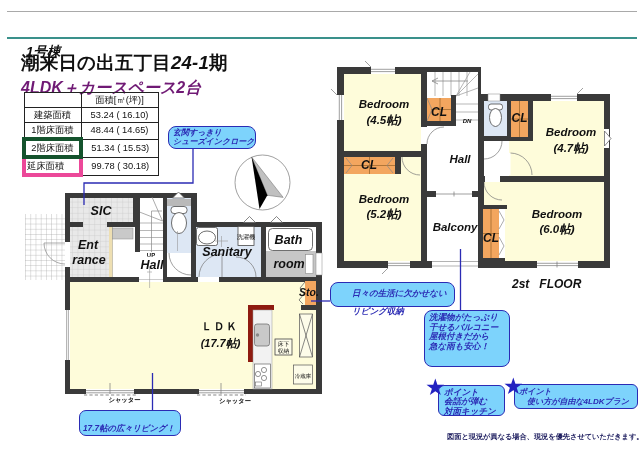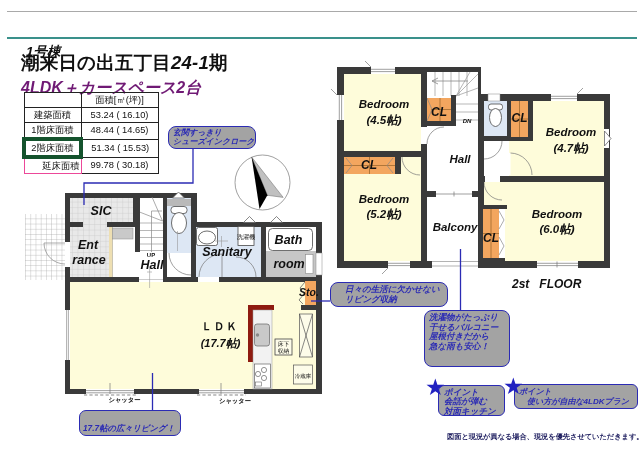--- a/index.html
+++ b/index.html
@@ -1,20 +1,20 @@
 <!DOCTYPE html>
 <html><head>
 <meta charset="utf-8">
 <style>
   html,body{margin:0;padding:0;}
   body{width:640px;height:452px;position:relative;background:#fff;overflow:hidden;
        font-family:"Liberation Sans",sans-serif;}
   .abs{position:absolute;}
   .callout{position:absolute;border:1.2px solid #2b2bb4;border-radius:8px;white-space:nowrap;
-           color:#2b2bb4;font-weight:bold;font-style:italic;background:#a3a3a3;}
+           color:#2b2bb4;font-weight:bold;font-style:italic;background:#7dd3fc;}
 </style>
 </head>
 <body>
 
 <div class="abs" style="left:7px;top:11px;width:630px;height:1px;background:#a9a9a9;"></div>
 
 <div class="abs" style="left:21px;top:14px;font-size:18.5px;font-weight:bold;color:#111;letter-spacing:0.2px;margin-top:36px;">潮来日の出五丁目<span style="font-style:italic;">24-1</span>期</div>
 
 <div class="abs" style="left:7px;top:37px;width:630px;height:2px;background:#3a918b;"></div>
 
@@ -34,21 +34,21 @@
       </tr>
 <tr>
         <td style="border:1px solid #222;height:12px;text-align:center;">1階床面積</td>
         <td style="border:1px solid #222;text-align:center;">48.44 ( 14.65)</td>
       </tr>
 <tr>
         <td style="border:4px solid #14532d;height:12px;text-align:center;">2階床面積</td>
         <td style="border:1px solid #222;text-align:center;">51.34 ( 15.53)</td>
       </tr>
 <tr>
-        <td style="border:1px solid #ec4899;height:12px;text-align:right;">延床面積</td>
+        <td style="border:4px solid #ec4899;height:12px;text-align:left;">延床面積</td>
         <td style="border:1px solid #222;text-align:center;">99.78 ( 30.18)</td>
       </tr>
 </tbody>
   </table>
 <svg class="abs" style="left:0;top:0;" width="640" height="452" viewBox="0 0 640 452">
 <defs>
 <pattern id="tile" width="5.6" height="5.6" patternUnits="userSpaceOnUse">
   <rect width="5.6" height="5.6" fill="#e9e9e9"></rect>
   <path d="M0 0H5.6V5.6" fill="none" stroke="#c6c6c6" stroke-width="0.7"></path>
 </pattern>
@@ -381,21 +381,21 @@
 <path d="M330 301H311" fill="none" stroke="#2b2bb4" stroke-width="1.3"></path>
 
 <path d="M460.5 311V249" fill="none" stroke="#2b2bb4" stroke-width="1.3"></path>
 
 <path d="M152.5 411V373" fill="none" stroke="#2b2bb4" stroke-width="1.3"></path>
 </g>
 </svg>
 
 <div class="callout" style="left:168px;top:126px;width:82px;height:19px;font-size:8px;line-height:8.5px;padding:2px 0 0 4px;">玄関すっきり<br>シューズインクローク</div>
 
-<div class="callout" style="left:330px;top:282px;width:102px;height:22px;font-size:8.5px;line-height:10px;padding:1px 0 0 14px;">日々の生活に欠かせない<br>リビング収納</div>
+<div class="callout" style="left:330px;top:282px;width:102px;height:22px;font-size:8.5px;line-height:18px;padding:1px 0 0 21px;">日々の生活に欠かせない<br>リビング収納</div>
 
 <div class="callout" style="left:424px;top:310px;width:80px;height:37px;font-size:8.5px;line-height:9.5px;padding:2px 0 16px 4px;">洗濯物がたっぷり<br>干せるバルコニー<br>屋根付きだから<br>急な雨も安心！</div>
 
 <div class="callout" style="left:79px;top:410px;width:97px;height:12px;font-size:8.3px;line-height:11px;padding:12px 0 0 3px;border-radius:7px;">17.7帖の広々リビング！</div>
 
 <div class="callout" style="left:438px;top:385px;width:60px;height:27px;font-size:8.5px;line-height:9.3px;padding:2px 0 0 5px;border-radius:6px;">ポイント<br>会話が弾む<br>対面キッチン</div>
 
 <div class="abs" style="left:425px;top:374px;color:#2222c0;font-size:23px;">★</div>
 
 <div class="callout" style="left:514px;top:384px;width:118px;height:21px;font-size:8px;line-height:9.5px;padding:2px 0 0 4px;border-radius:6px;">ポイント<br>　使い方が自由な4LDKプラン</div>

